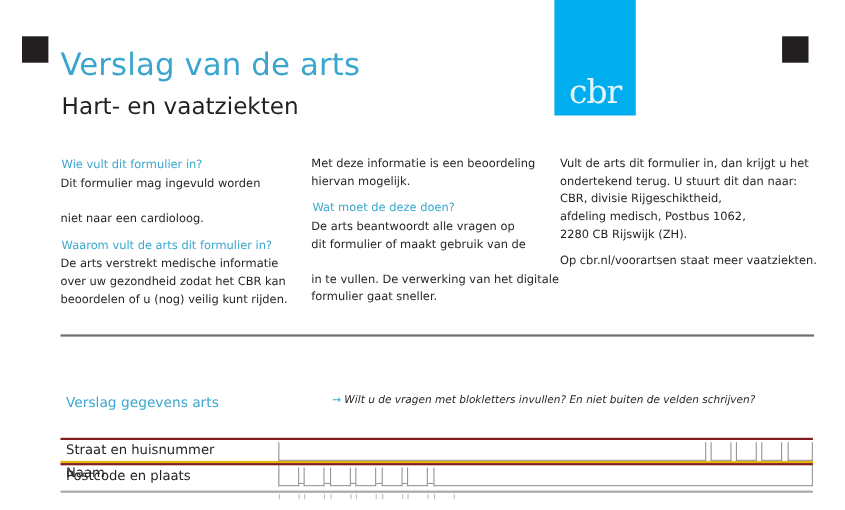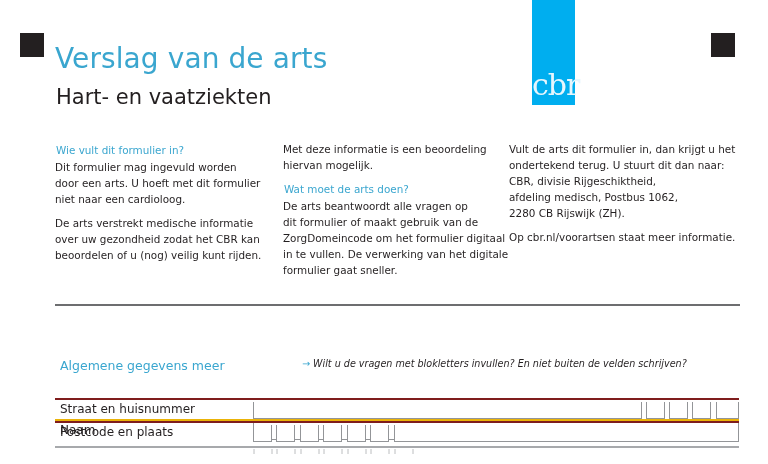--- a/index.html
+++ b/index.html
@@ -1,21 +1,21 @@
 <!DOCTYPE html>
 <html><head>
 <meta charset="utf-8">
 <style>
   html, body { margin:0; padding:0; }
   body { width:768px; height:464px; background:#ffffff; position:relative; overflow:hidden;
          font-family:"DejaVu Sans", sans-serif; color:#231f20; }
   .sq { position:absolute; width:24px; height:24px; background:#231f20; }
   .title { position:absolute; left:55px; top:42px; font-size:28px; color:#3aa6cf; letter-spacing:0.1px; white-space:nowrap; }
   .subtitle { position:absolute; left:56px; top:85px; font-size:21px; color:#231f20; white-space:nowrap; }
-  .logo { position:absolute; left:532px; top:0; width:43px; height:105px; background:#00aeef; }
+  .logo { position:absolute; left:504px; top:0; width:74px; height:105px; background:#00aeef; }
   .logo span { position:absolute; left:0; right:0; bottom:3px; text-align:center; font-family:"DejaVu Serif", serif;
                font-size:30px; color:#e6f6fd; letter-spacing:-1px; }
   .col { position:absolute; top:141px; font-size:10.4px; line-height:16px; white-space:nowrap; }
   .col h4 { margin:1px; font-size:10.4px; font-weight:normal; color:#3aa6cf; line-height:16px; }
   .col p { margin:0 0 8px 0; }
   .rule { position:absolute; left:55px; width:685px; top:304px; height:2px; background:#6d6e70; }
   .sec-title { position:absolute; left:60px; top:358px; font-size:12.5px; color:#3aa6cf; white-space:nowrap; }
   .note { position:absolute; left:254px; top:358px; font-size:9.6px; font-style:italic; color:#231f20; white-space:nowrap;margin-left:48px; }
   .note .arrow { color:#3aa6cf; font-style:normal; margin-right:3px; }
   .row { position:absolute; left:55px; width:684px; height:21px; border-top:2px solid #7f1d1d; }
@@ -35,61 +35,62 @@
 <div class="subtitle">Hart- en vaatziekten</div>
 
 <div class="logo">
   <span>cbr</span>
 </div>
 
 <div class="col" style="left:55px;">
   <h4>Wie vult dit formulier in?</h4>
   <p>
     <span>Dit formulier mag ingevuld worden</span><br>
-    <span>door een arts. U hoeft met dit formulier</span><br>
+    <br>
     <span>niet naar een cardioloog.</span>
   </p>
+  <h4>Waarom vult de arts dit formulier in?</h4>
   <p>
     <span>De arts verstrekt medische informatie</span><br>
     <span>over uw gezondheid zodat het CBR kan</span><br>
     <span>beoordelen of u (nog) veilig kunt rijden.</span>
   </p>
 </div>
 
 <div class="col" style="left:283px;">
   <p>
     <span>Met deze informatie is een beoordeling</span><br>
     <span>hiervan mogelijk.</span>
   </p>
-  <h4>Wat moet de arts doen?</h4>
+  <h4>Wat moet de deze doen?</h4>
   <p>
     <span>De arts beantwoordt alle vragen op</span><br>
     <span>dit formulier of maakt gebruik van de</span><br>
-    <span>ZorgDomeincode om het formulier digitaal</span><br>
+    <br>
     <span>in te vullen. De verwerking van het digitale</span><br>
     <span>formulier gaat sneller.</span>
   </p>
 </div>
 
 <div class="col" style="left:509px;">
   <p>
     <span>Vult de arts dit formulier in, dan krijgt u het</span><br>
     <span>ondertekend terug. U stuurt dit dan naar:</span><br>
     <span>CBR, divisie Rijgeschiktheid,</span><br>
     <span>afdeling medisch, Postbus 1062,</span><br>
     <span>2280 CB Rijswijk (ZH).</span>
   </p>
   <p>
-    <span>Op cbr.nl/voorartsen staat meer informatie.</span>
+    <span>Op cbr.nl/voorartsen staat meer vaatziekten.</span>
   </p>
 </div>
 
 <div class="rule"></div>
 
-<div class="sec-title">Algemene gegevens meer</div>
+<div class="sec-title">Verslag gegevens arts</div>
 <div class="note">
   <span class="arrow">→</span><span>Wilt u de vragen met blokletters invullen? En niet buiten de velden schrijven?</span>
 </div>
 
 <div class="row first" style="top:375px;">
   <span class="lbl">Naam</span>
   <div class="box" style="left:198px; width:486px; border-top:none;"></div>
 </div>
 
 <div class="row" style="top:398px;">

